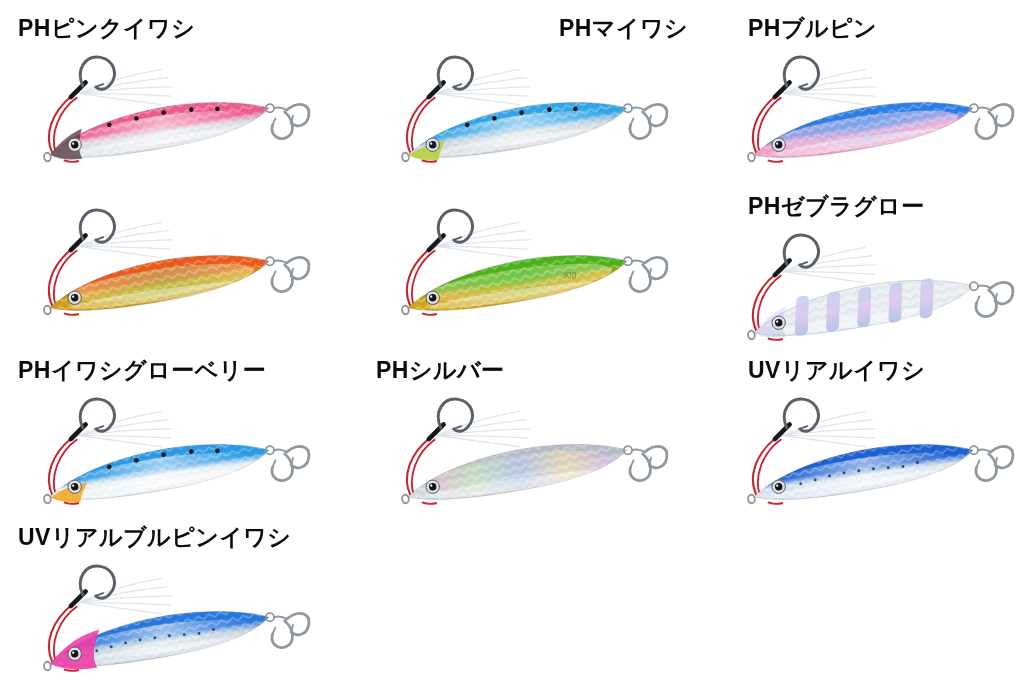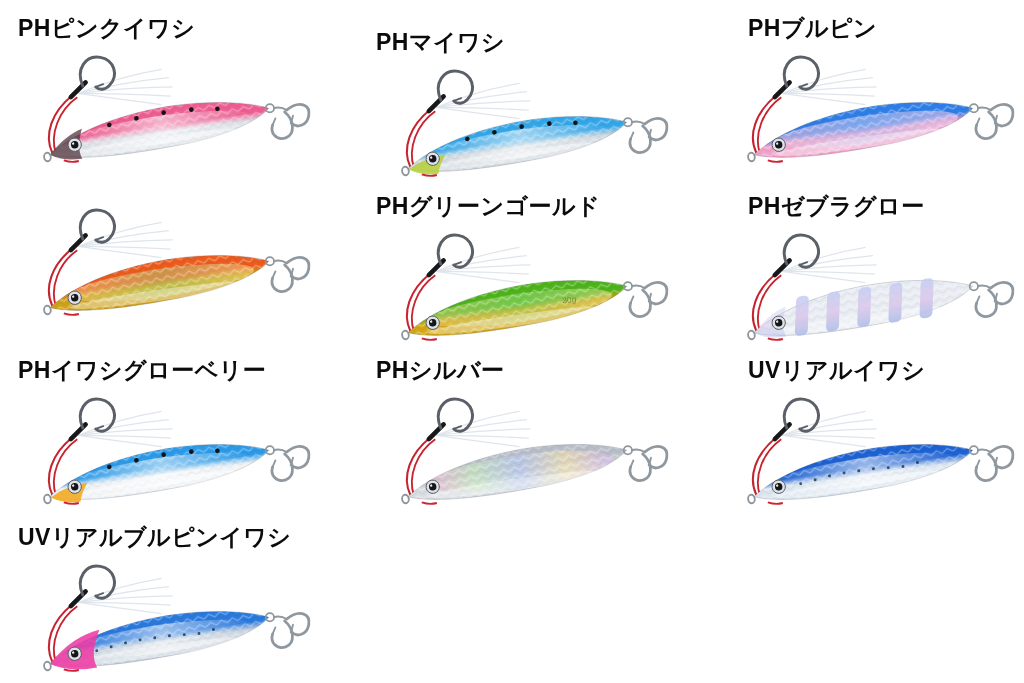--- a/index.html
+++ b/index.html
@@ -5,21 +5,21 @@
   html,body{margin:0;padding:0;background:#ffffff;}
   body{width:1024px;height:683px;overflow:hidden;
        font-family:"Liberation Sans","DejaVu Sans",sans-serif;}
   .catalog{position:relative;width:1024px;height:683px;background:#ffffff;}
   figure.cell{position:absolute;margin:0;padding:0;width:312px;}
   .plabel{display:block;font-size:23px;font-weight:800;color:#0b0b0b;
           letter-spacing:0.5px;line-height:1.1;white-space:nowrap;}
   .art{margin-top:8px;width:300px;height:125px;}
   .art svg{display:block;}
   
-  .c0{left:18px;top:16px;}  .c1{left:376px;top:30px;}  .c2{left:722px;top:16px;}
+  .c0{left:18px;top:16px;}  .c1{left:376px;top:16px;text-align:right;}  .c2{left:722px;top:16px;}
   .c3{left:18px;top:194px;} .c4{left:376px;top:194px;} .c5{left:722px;top:194px;}
   .c6{left:18px;top:358px;} .c7{left:376px;top:358px;} .c8{left:722px;top:358px;}
   .c9{left:18px;top:525px;}
   .c2 .plabel,.c5 .plabel,.c8 .plabel{margin-left:26px;}
 </style>
 </head>
 <body>
 
 <div class="catalog">
   <figure class="cell c0">
@@ -231,21 +231,20 @@
     <circle cx="265" cy="64" r="4.5" stroke="#8f979f" stroke-width="2" fill="none"></circle>
     <path d="M269,64 C276,62 280,64 283,66" stroke="#8f979f" stroke-width="2.2" fill="none"></path>
     <path d="M283,66 C297,55 309,60 307,72 C305,83 294,86 288,80" stroke="#8f979f" stroke-width="3" fill="none" stroke-linecap="round"></path>
     <path d="M288,80 l2,-8" stroke="#8f979f" stroke-width="2" stroke-linecap="round"></path>
     <path d="M281,68 C291,76 293,92 282,96 C272,99 265,91 268,82" stroke="#8f979f" stroke-width="3" fill="none" stroke-linecap="round"></path>
     <path d="M268,82 l3,-7" stroke="#8f979f" stroke-width="2" stroke-linecap="round"></path>
   </svg>
       </div>
   </figure>
   <figure class="cell c4">
-    <figcaption class="plabel">PHグリーンゴールド</figcaption>
     <div class="art">
         <svg viewBox="0 0 310 135" width="300" height="125" role="img">
     <defs>
             <linearGradient id="g4" x1="0" y1="0" x2="0" y2="1">
     <stop offset="0" stop-color="#4fb41c"></stop>
               <stop offset="0.44" stop-color="#4fb41c"></stop>
     <stop offset="0.62" stop-color="#d2a816"></stop>
               <stop offset="1" stop-color="#d2a816"></stop>
             </linearGradient>
             <linearGradient id="h4" x1="0" y1="0" x2="1" y2="0">

